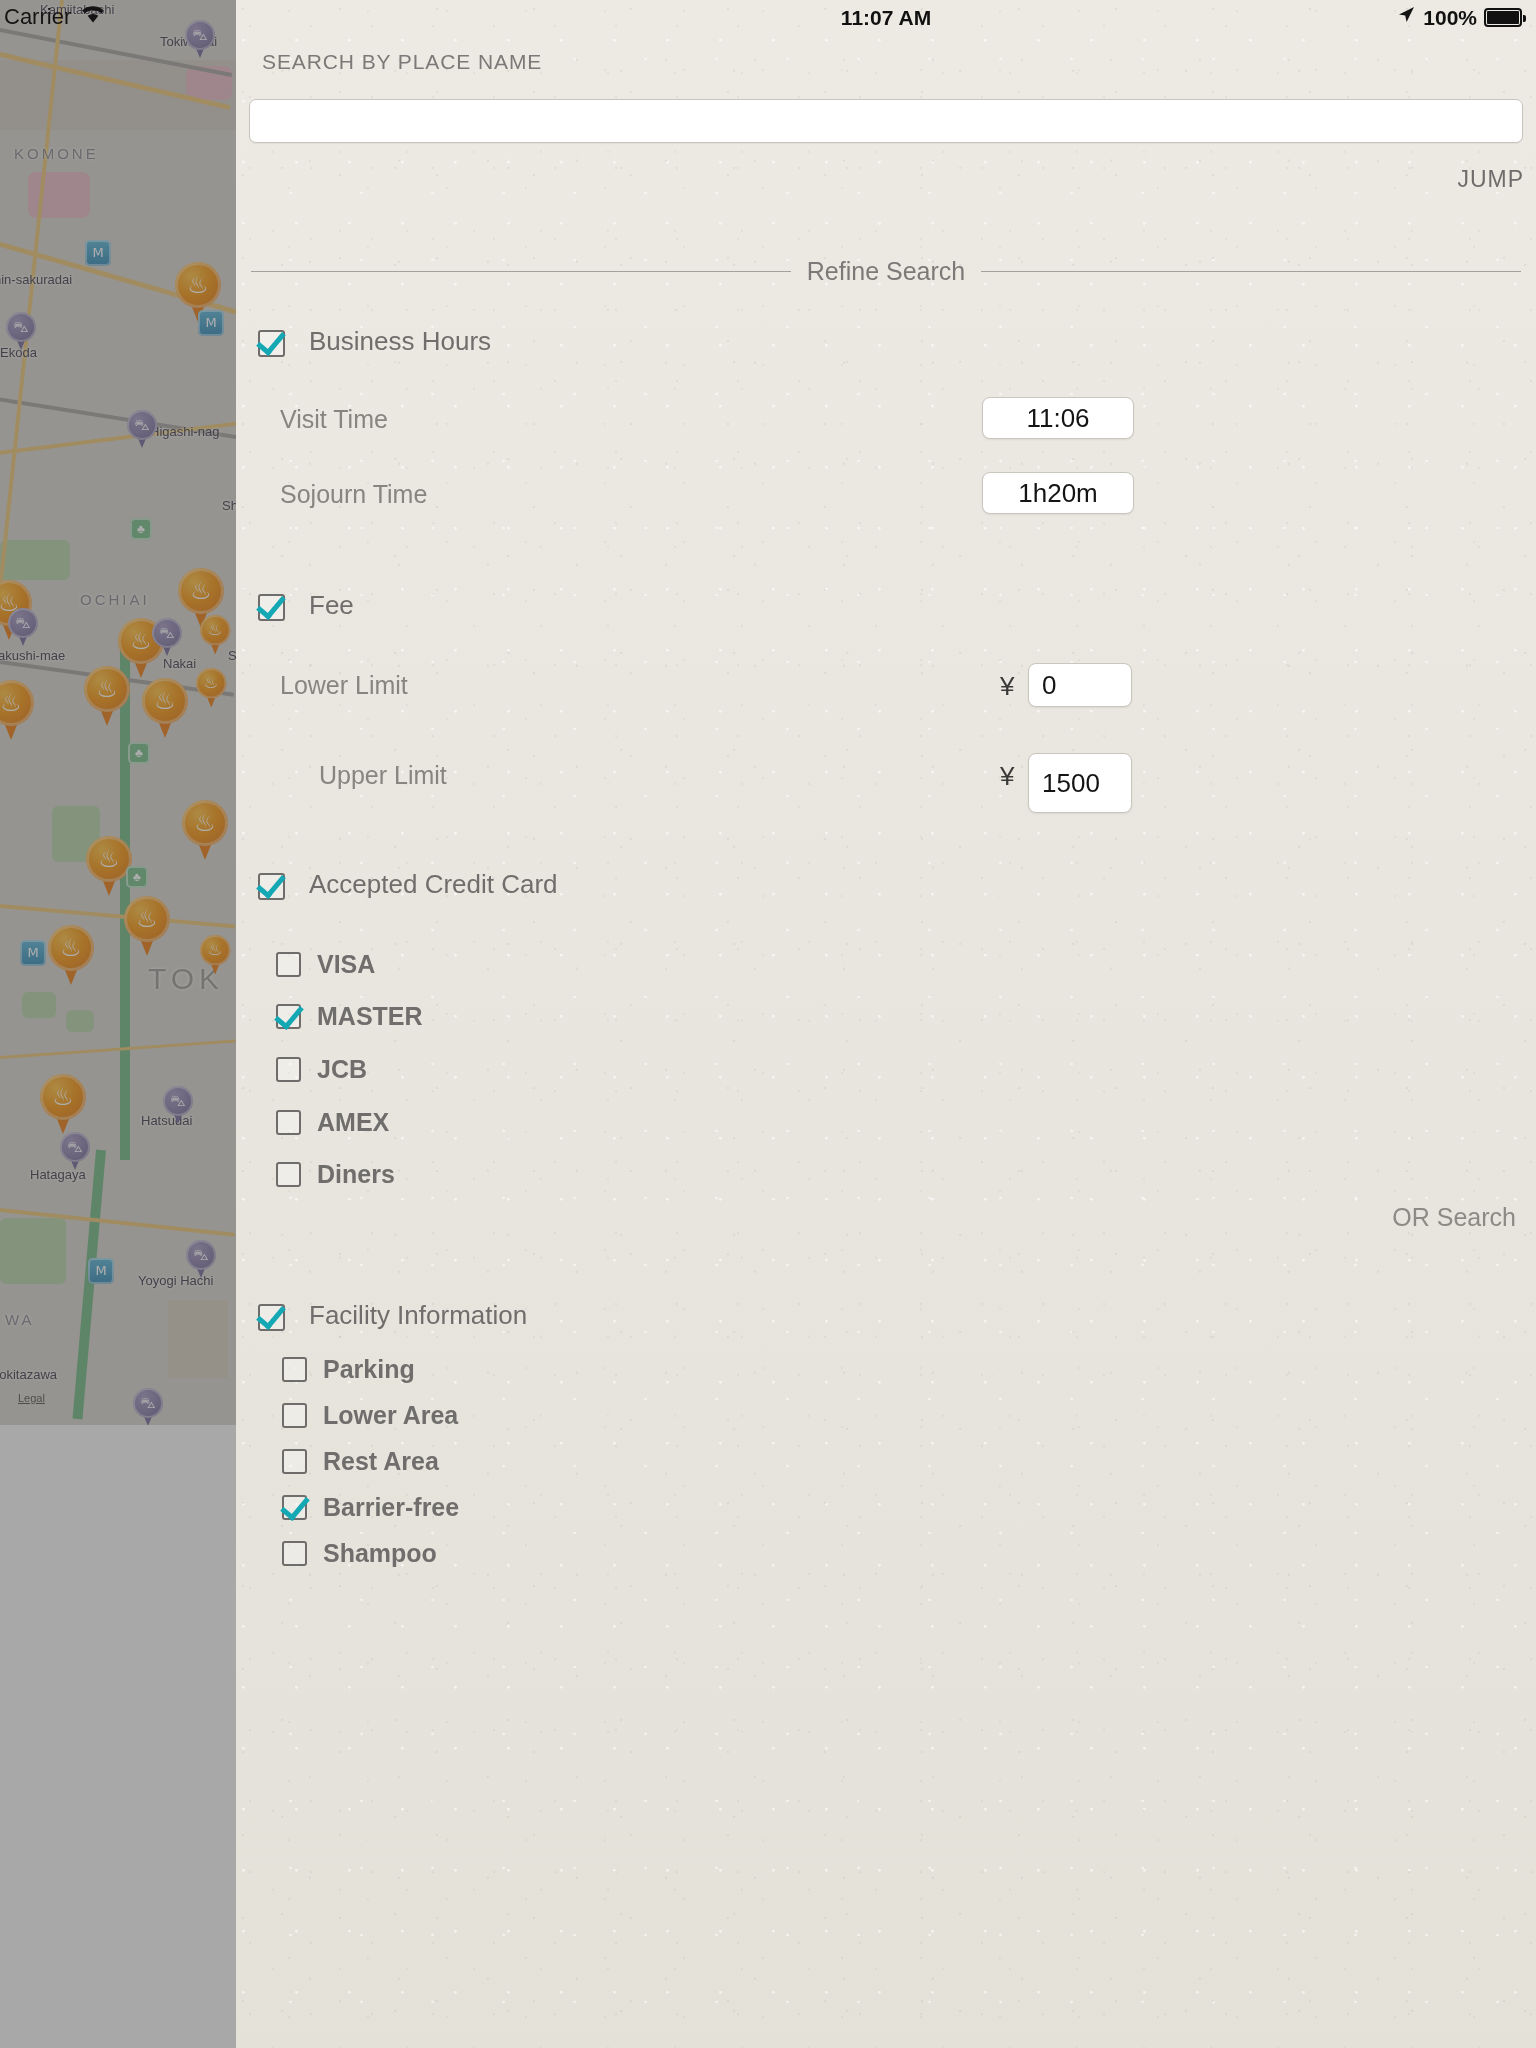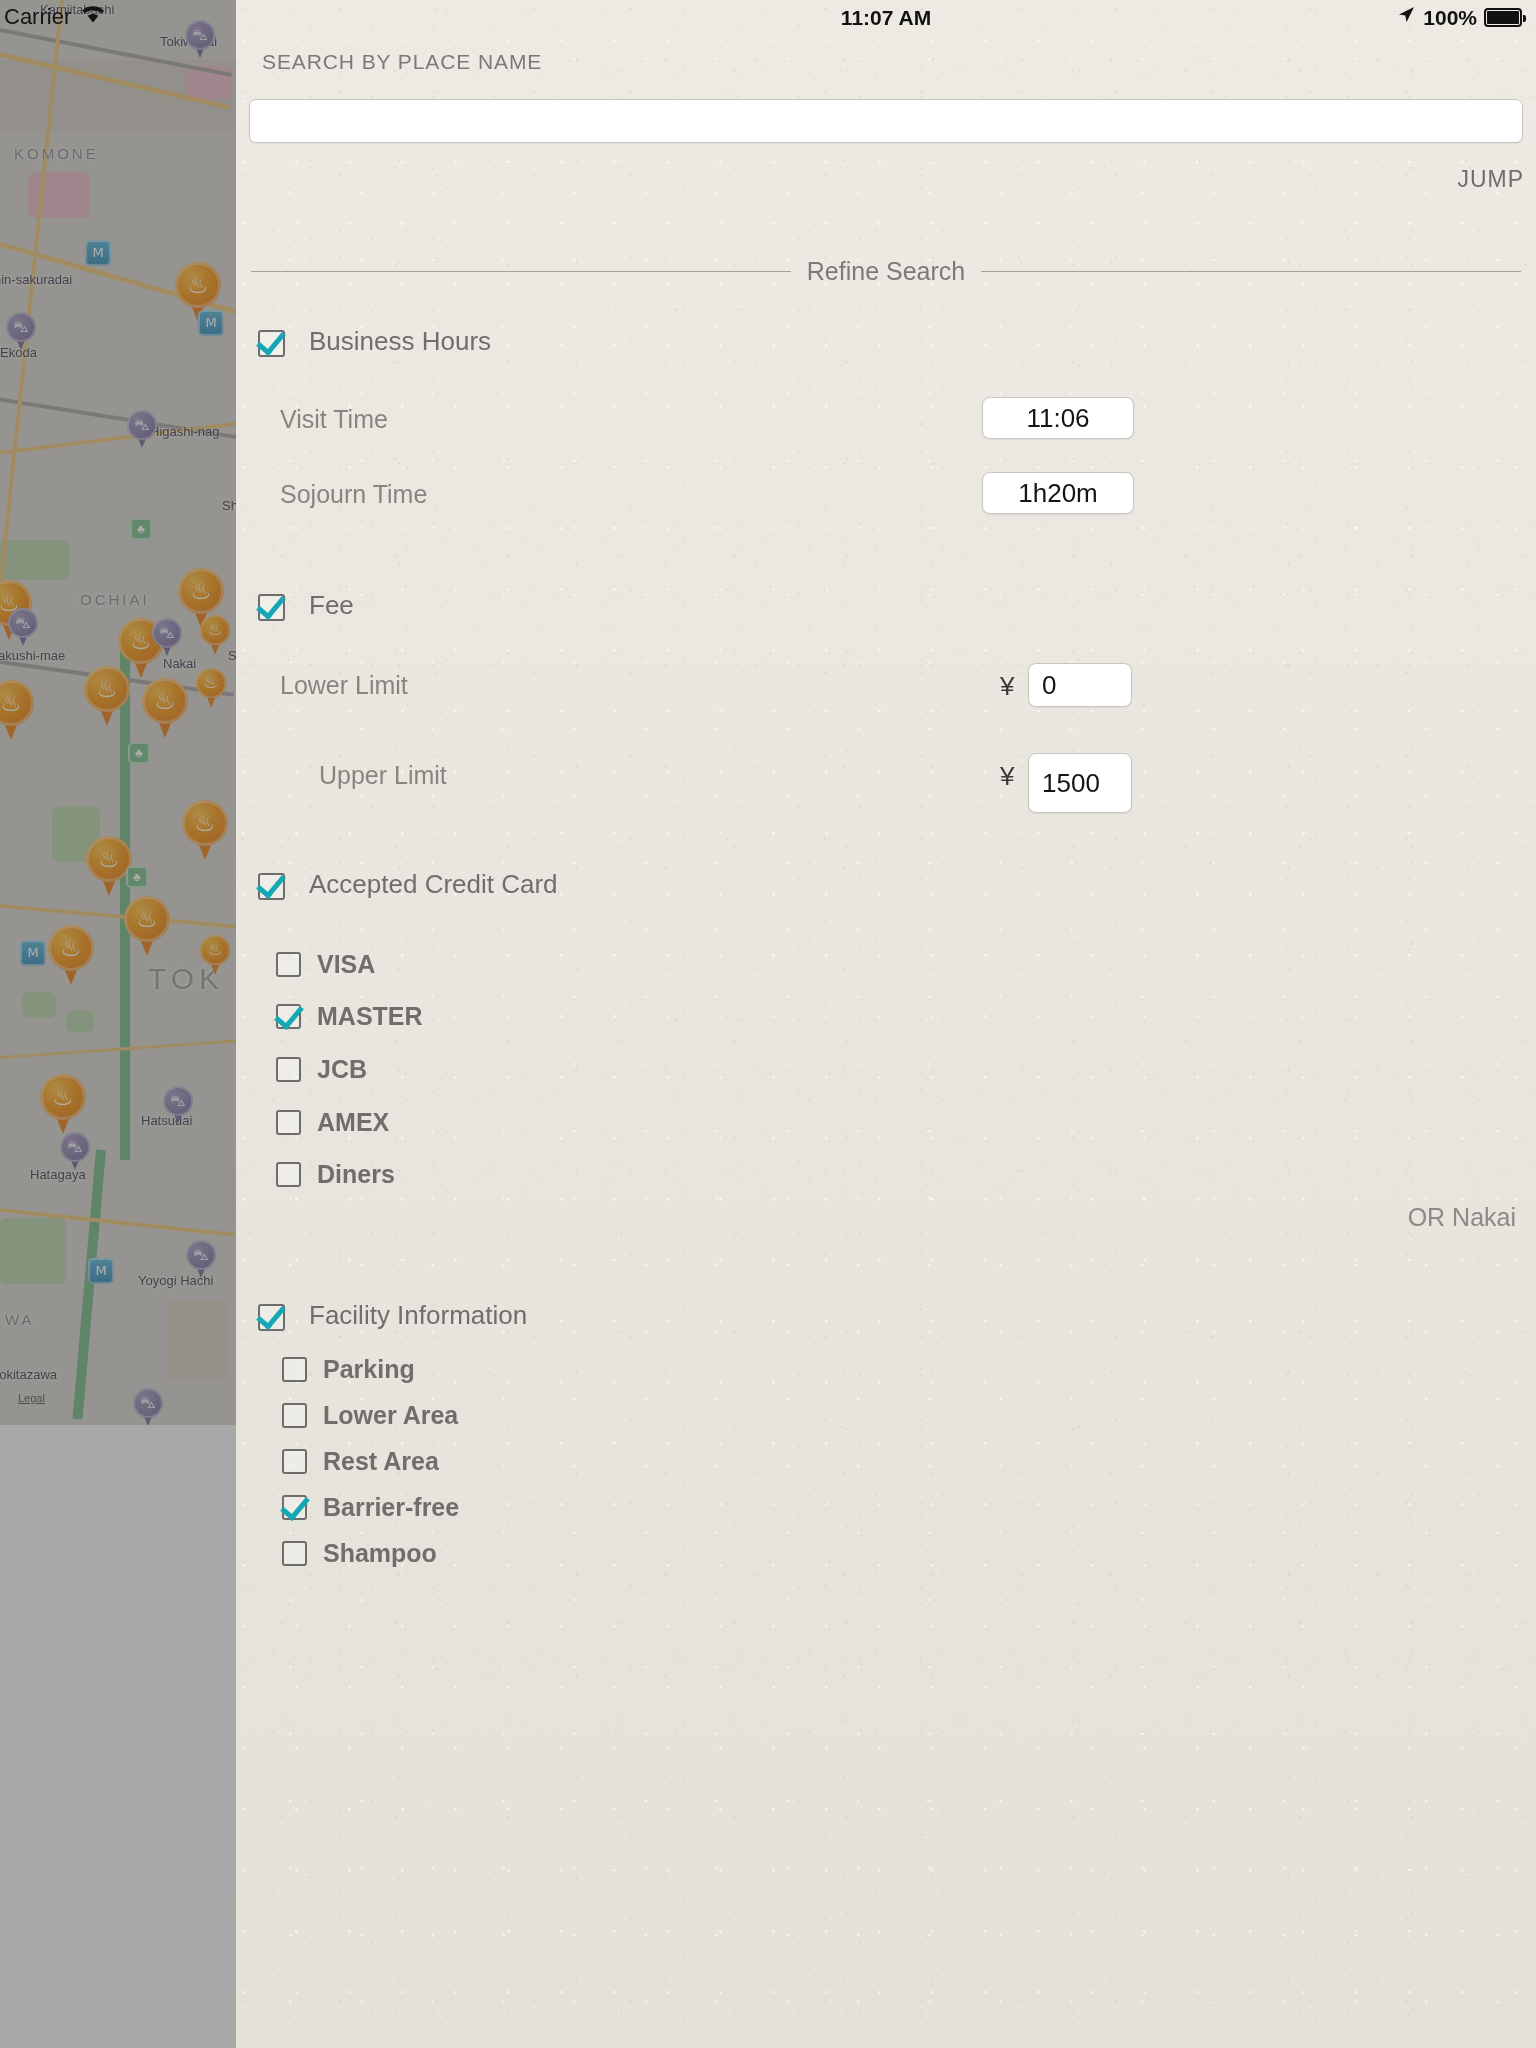--- a/index.html
+++ b/index.html
@@ -495,21 +495,21 @@
         </div>
         <div class="smallcbox-row" style="left: 40px; top: 1108px; text-align: center;">
           <span class="cbox"></span>
           <span class="t">AMEX</span>
         </div>
         <div class="smallcbox-row" style="left: 40px; top: 1160px;">
           <span class="cbox"></span>
           <span class="t">Diners</span>
         </div>
       </div>
-    <button id="or-search">OR Nakai</button>
+    <button id="or-search">OR Search</button>
 
     <div class="row" style="left:22px;top:1300px;">
       <span class="cbox lg on"></span>
       <span class="lbl">Facility Information</span>
     </div>
 
     <div id="facility-list">
         <div class="smallcbox-row" style="left: 46px; top: 1355px;">
           <span class="cbox"></span>
           <span class="t">Parking</span>

